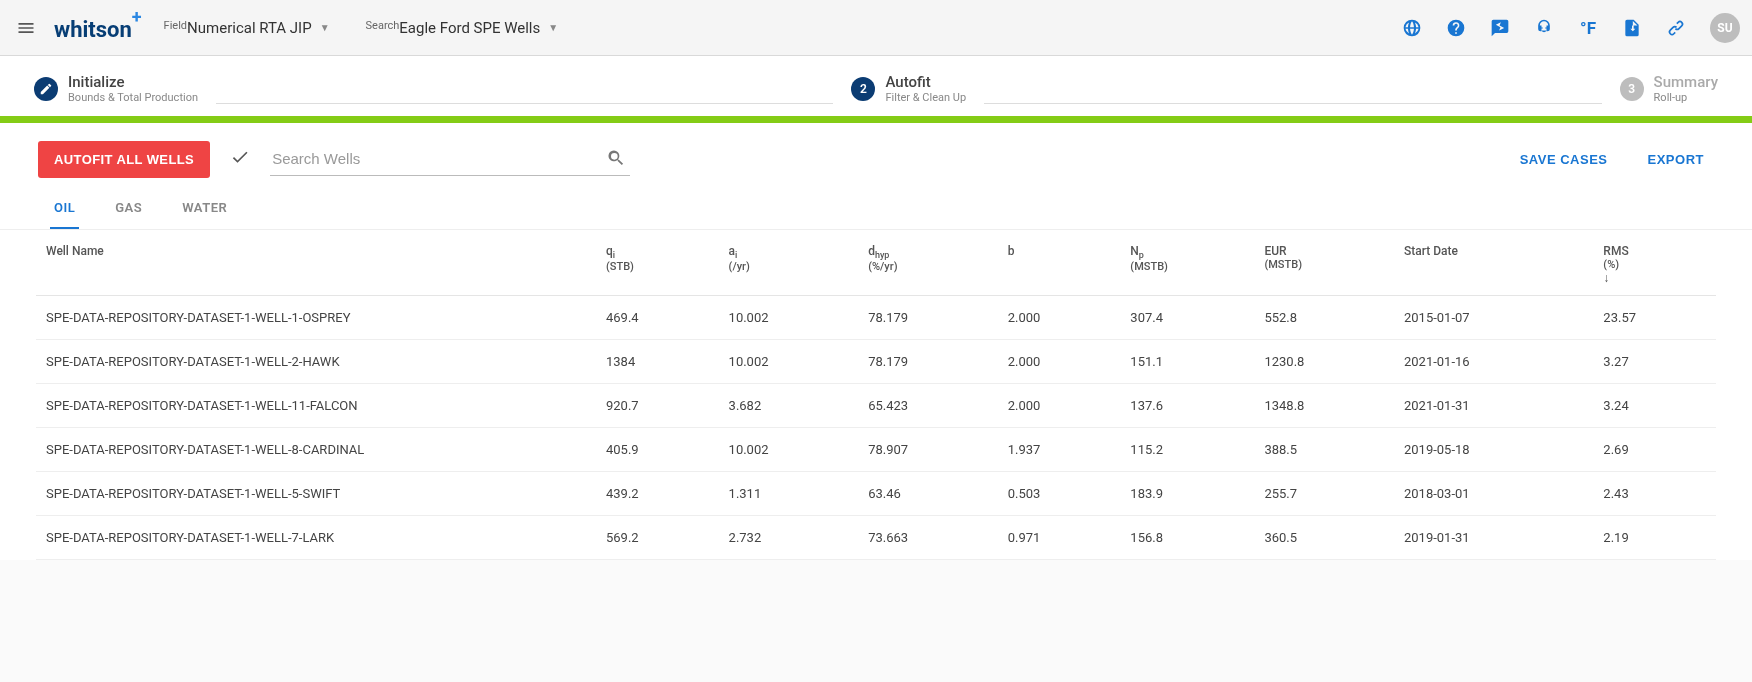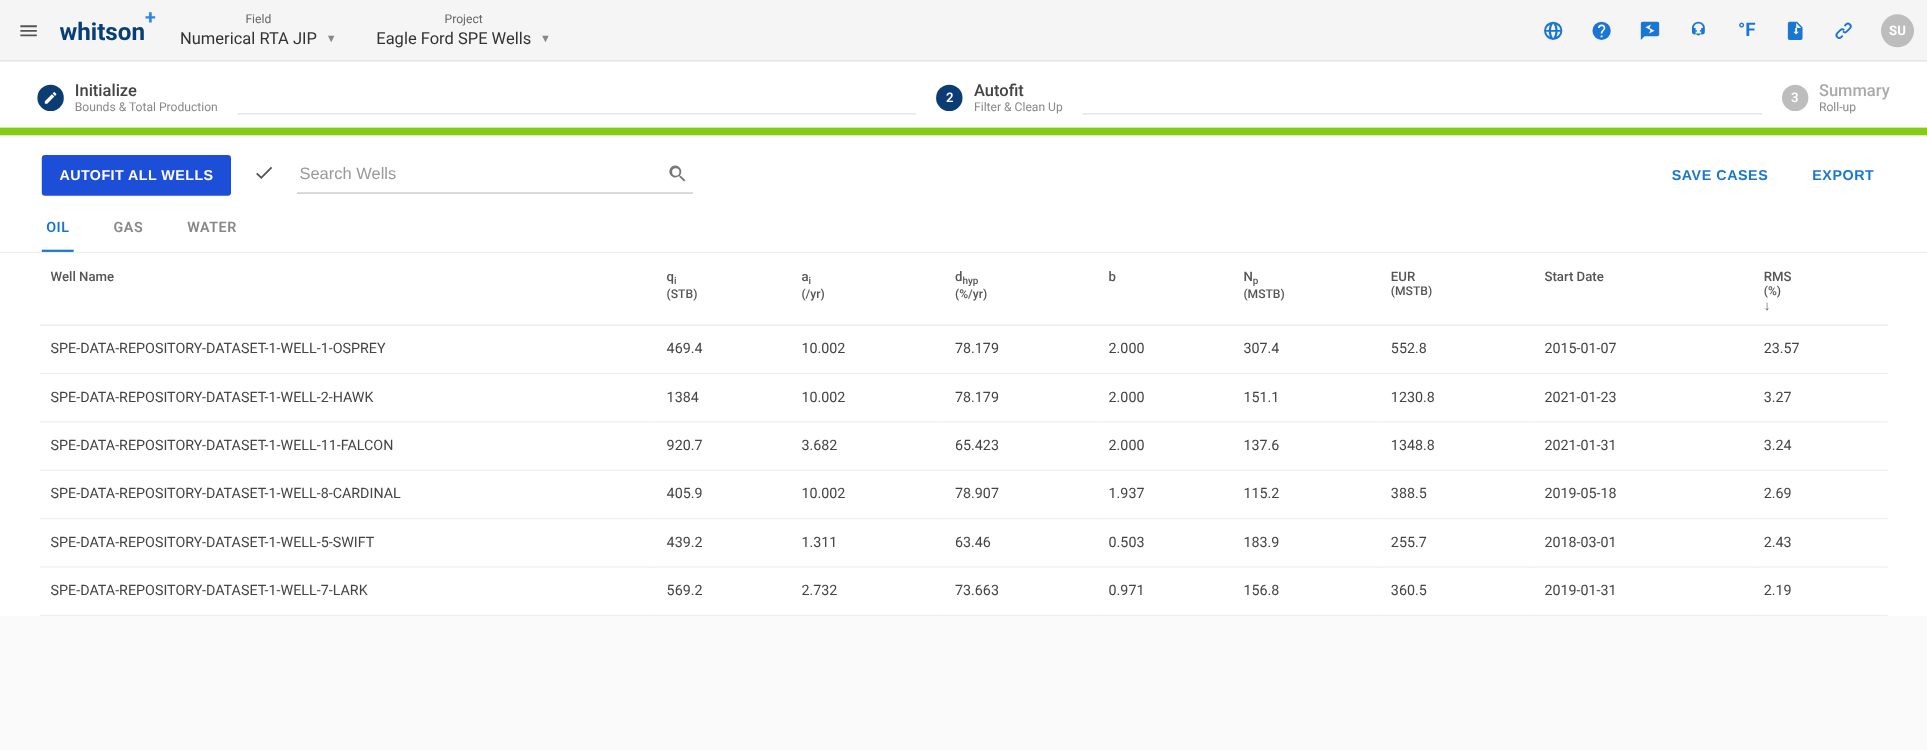--- a/index.html
+++ b/index.html
@@ -8,21 +8,21 @@
 
   
   .appbar {
     display:flex; align-items:center; height:56px;
     background:#f5f5f5; border-bottom:1px solid #d9d9d9;
     padding:0 12px; gap:8px;
   }
   .hamburger { width:28px; height:28px; display:flex; align-items:center; justify-content:center; cursor:pointer; color:#555;}
   .brand { font-size:22px; font-weight:700; color:#073e75; margin:0 14px 0 6px; position:relative; }
   .brand sup { color:#2b87e2; font-weight:700; font-size:18px; position:relative; top:-6px; }
-  .selgroup { display:flex; flex-direction:column; margin-right:28px;text-align:center; }
+  .selgroup { display:flex; flex-direction:row; margin-right:28px;text-align:center; }
   .selgroup .lbl { font-size:11px; color:#666; margin-bottom:2px; }
   .selgroup .val { font-size:15px; color:#333; display:flex; align-items:center; gap:8px; cursor:pointer; }
   .selgroup .caret { font-size:10px; color:#888; }
   .spacer { flex:1; }
   .iconbtn { width:36px; height:36px; display:flex; align-items:center; justify-content:center; color:#1976d2; cursor:pointer; font-size:18px; }
   .tempunit { color:#1976d2; font-weight:700; font-size:17px; cursor:pointer; width:36px; text-align:center;}
   .avatar { width:30px; height:30px; border-radius:50%; background:#bdbdbd; color:#fff; font-size:12px; font-weight:700; display:flex; align-items:center; justify-content:center; margin-left:8px; cursor:pointer;}
 
   
   .page { background:#fff; }
@@ -33,35 +33,35 @@
   .step.future .circle { background:#bdbdbd; }
   .step .txt { display:flex; flex-direction:column; }
   .step .title { font-size:15px; color:#444; font-weight:500; line-height:1.1;}
   .step .sub { font-size:11px; color:#888; }
   .step.future .title { color:#aaa; }
   .stepline { flex:1; height:1px; background:#ddd; margin:0 18px; }
 
   
   .toolbar { display:flex; align-items:center; padding:18px 38px 0 38px; gap:20px; }
   .primary-btn {
-    background:#1d4ed8; color:#fff; border:none; padding:11px 16px;
+    background:#ef4444; color:#fff; border:none; padding:11px 16px;
     font-size:13px; font-weight:700; letter-spacing:0.4px; border-radius:3px; cursor:pointer;
   }
   .check { color:#555; font-size:20px; cursor:pointer; }
   .search { position:relative; width:360px; }
   .search input {
     width:100%; border:none; border-bottom:1px solid #bbb; padding:8px 30px 8px 2px;
     font-size:15px; background:transparent; outline:none; color:#333;
   }
   .search input::placeholder { color:#999; }
   .search .sicon { position:absolute; right:4px; top:6px; color:#777; font-size:18px; }
   .txtbtn { color:#1976d2; font-size:13px; font-weight:700; letter-spacing:0.5px; background:none; border:none; cursor:pointer; padding:8px 10px; }
 
   
-  .tabs { display:flex; gap:32px; padding:22px 50px 0 38px; border-bottom:1px solid #eee;}
+  .tabs { display:flex; gap:32px; padding:22px 50px 0 50px; border-bottom:1px solid #eee;}
   .tab { font-size:13px; font-weight:600; letter-spacing:0.5px; color:#888; padding:0 4px 12px 4px; cursor:pointer; border-bottom:2px solid transparent;}
   .tab.active { color:#1976d2; border-bottom-color:#1976d2; }
 
   
   table { width:calc(100% - 72px); margin:0 36px; border-collapse:collapse; }
   thead th { text-align:left; font-size:12px; font-weight:500; color:#555; padding:14px 10px 10px 10px; border-bottom:1px solid #e5e5e5; vertical-align:top;}
   thead th .u { display:block; font-size:11px; color:#555; }
   thead th.sorted::after{ content:" \2193"; color:#555; }
   tbody td { font-size:13px; color:#444; padding:14px 10px; border-bottom:1px solid #eee; }
   .col-name { width:560px; }
@@ -84,21 +84,21 @@
 
   <div class="selgroup">
     <span class="lbl">Field</span>
     <span class="val">
       <span>Numerical RTA JIP</span>
       <span class="caret">▼</span>
     </span>
   </div>
 
   <div class="selgroup">
-    <span class="lbl">Project</span>
+    <span class="lbl">Search</span>
     <span class="val">
       <span>Eagle Ford SPE Wells</span>
       <span class="caret">▼</span>
     </span>
   </div>
 
   <div class="spacer"></div>
 
   <div class="iconbtn">
     <svg class="i" viewBox="0 0 24 24">
@@ -222,21 +222,21 @@
           <td>23.57</td>
         </tr>
         <tr>
           <td class="col-name">SPE-DATA-REPOSITORY-DATASET-1-WELL-2-HAWK</td>
           <td>1384</td>
           <td>10.002</td>
           <td>78.179</td>
           <td>2.000</td>
           <td>151.1</td>
           <td>1230.8</td>
-          <td>2021-01-23</td>
+          <td>2021-01-16</td>
           <td>3.27</td>
         </tr>
         <tr>
           <td class="col-name">SPE-DATA-REPOSITORY-DATASET-1-WELL-11-FALCON</td>
           <td>920.7</td>
           <td>3.682</td>
           <td>65.423</td>
           <td>2.000</td>
           <td>137.6</td>
           <td>1348.8</td>

